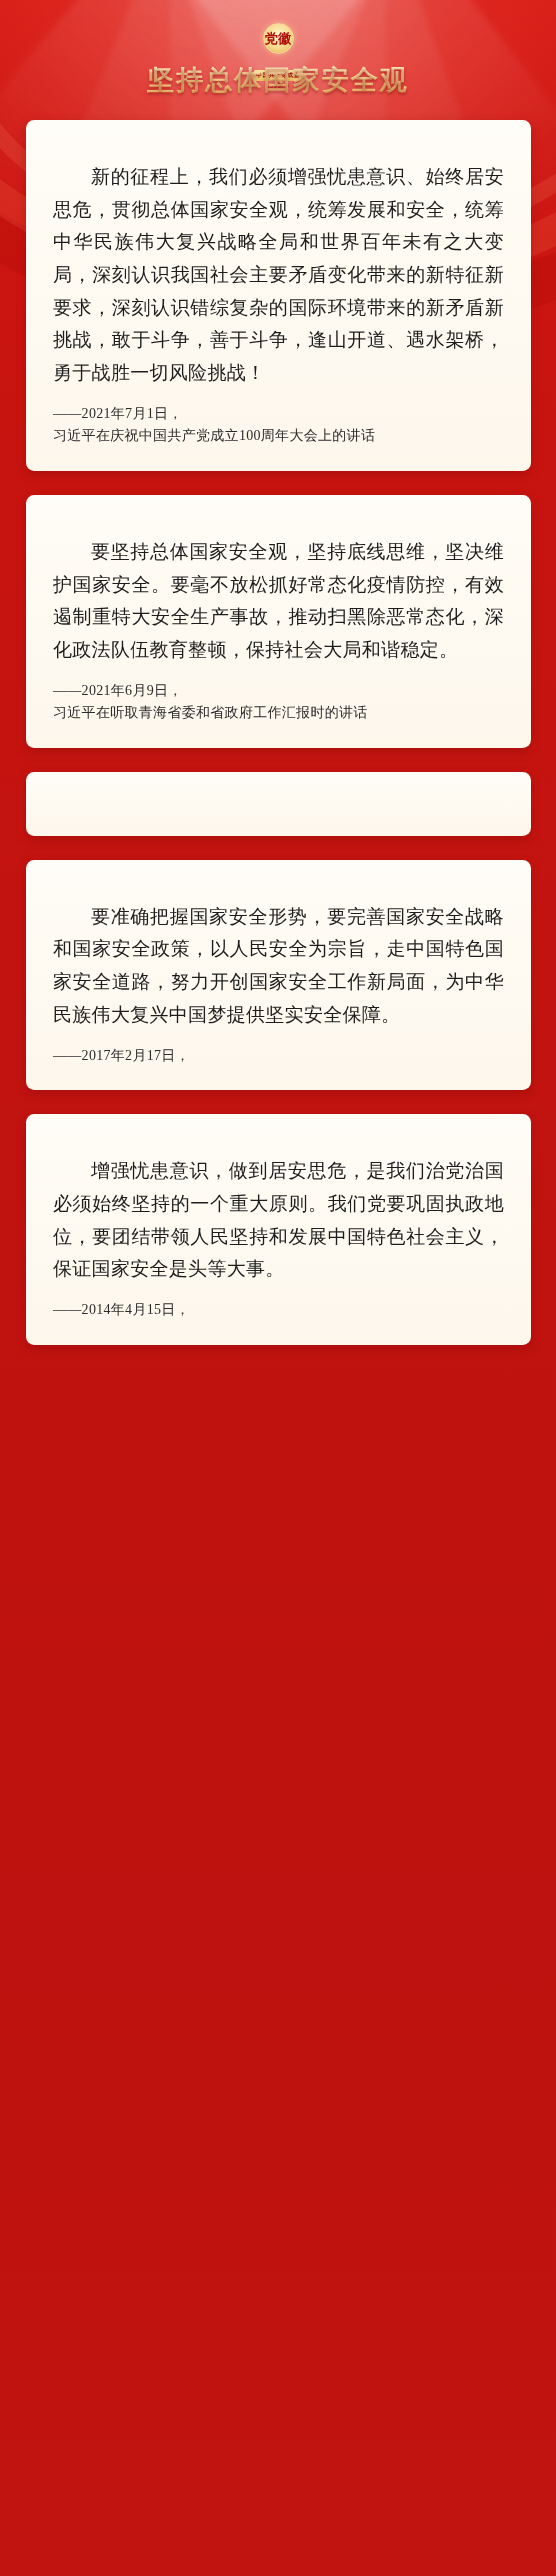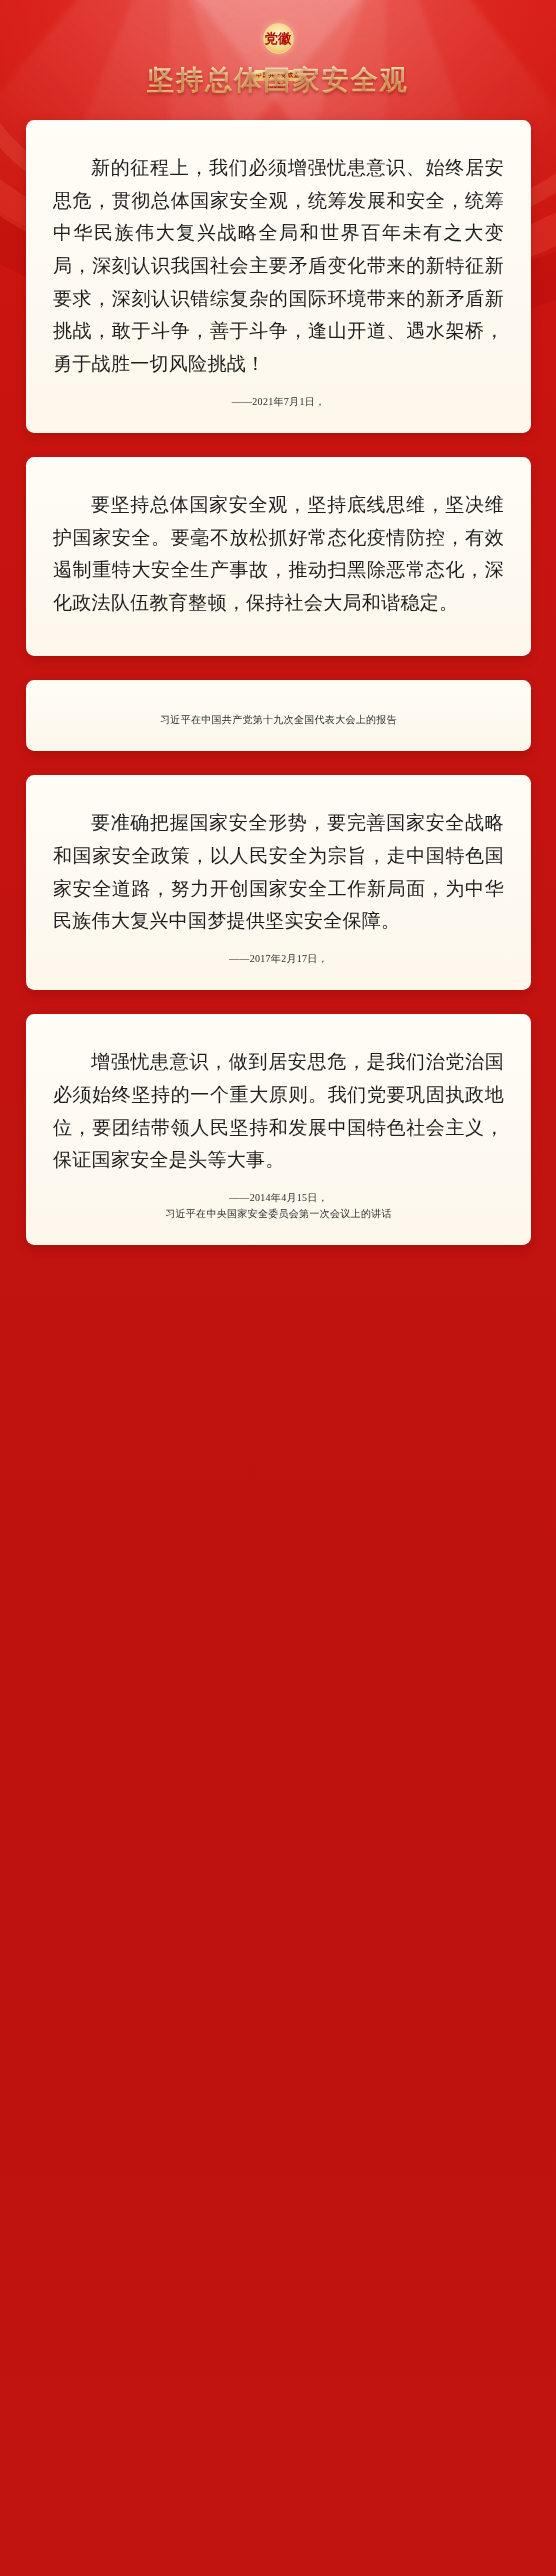--- a/index.html
+++ b/index.html
@@ -116,40 +116,40 @@
     position: absolute;
     top: 120px;
     left: 26px;
     width: 505px;
     z-index: 4;
   }
   .card {
     background: linear-gradient(180deg, #fffdf7 0%, #fdf7ec 100%);
     border-radius: 8.2px;
     box-shadow: 0 3.1px 9.3px rgba(110,6,2,0.28);
-    padding: 32px 27px 23px 27px;
+    padding: 41px 27px 23px 27px;
     margin-bottom: 24px;
     box-sizing: border-box;
   }
   .quote {
     font-family: "Liberation Serif", serif;
     font-size: 19px;
     line-height: 1.72;
     color: #1d1d1d;
     text-indent: 2em;
     margin: 0 0 13.4px 0;
     text-align: justify;
     letter-spacing: 0.3px;
   }
   .attrib {
     font-family: "Liberation Serif", serif;
-    font-size: 10px;
+    font-size: 14px;
     line-height: 1.6;
     color: #2b2b2b;
-    text-align: center;
+    text-align: left;
     letter-spacing: 0.3px;
   }
   .attrib .line1 { display: block; }
   .attrib .line2 { display: block; }
 </style>
 </head>
 <body>
 
 <div class="page">
 
@@ -172,44 +172,47 @@
   <div class="title-wrap">
     <div class="main-title">坚持总体国家安全观</div>
   </div>
 
   <div class="cards">
 
     <div class="card">
       <p class="quote">新的征程上，我们必须增强忧患意识、始终居安思危，贯彻总体国家安全观，统筹发展和安全，统筹中华民族伟大复兴战略全局和世界百年未有之大变局，深刻认识我国社会主要矛盾变化带来的新特征新要求，深刻认识错综复杂的国际环境带来的新矛盾新挑战，敢于斗争，善于斗争，逢山开道、遇水架桥，勇于战胜一切风险挑战！</p>
       <div class="attrib">
         <span class="line1">——2021年7月1日，</span>
+        <span class="line2">习近平在庆祝中国共产党成立100周年大会上的讲话</span>
       </div>
     </div>
 
     <div class="card">
       <p class="quote">要坚持总体国家安全观，坚持底线思维，坚决维护国家安全。要毫不放松抓好常态化疫情防控，有效遏制重特大安全生产事故，推动扫黑除恶常态化，深化政法队伍教育整顿，保持社会大局和谐稳定。</p>
-    </div>
-
-    <div class="card">
-      <div class="attrib">
-        <span class="line2">习近平在中国共产党第十九次全国代表大会上的报告</span>
+      <div class="attrib">
+        <span class="line1">——2021年6月9日，</span>
+        <span class="line2">习近平在听取青海省委和省政府工作汇报时的讲话</span>
+      </div>
+    </div>
+
+    <div class="card">
+      <div class="attrib">
       </div>
     </div>
 
     <div class="card">
       <p class="quote">要准确把握国家安全形势，要完善国家安全战略和国家安全政策，以人民安全为宗旨，走中国特色国家安全道路，努力开创国家安全工作新局面，为中华民族伟大复兴中国梦提供坚实安全保障。</p>
       <div class="attrib">
         <span class="line1">——2017年2月17日，</span>
       </div>
     </div>
 
     <div class="card">
       <p class="quote">增强忧患意识，做到居安思危，是我们治党治国必须始终坚持的一个重大原则。我们党要巩固执政地位，要团结带领人民坚持和发展中国特色社会主义，保证国家安全是头等大事。</p>
       <div class="attrib">
         <span class="line1">——2014年4月15日，</span>
-        <span class="line2">习近平在中央国家安全委员会第一次会议上的讲话</span>
       </div>
     </div>
 
   </div>
 
 </div>
 
 
 </body></html>

